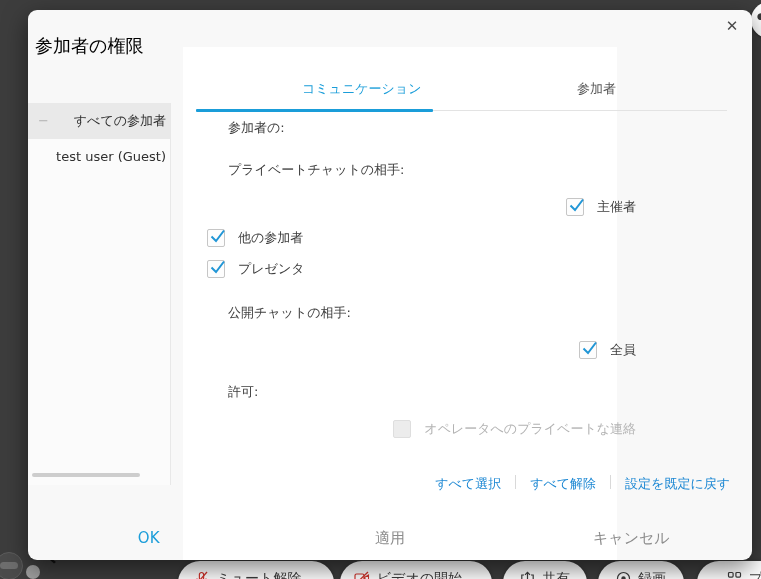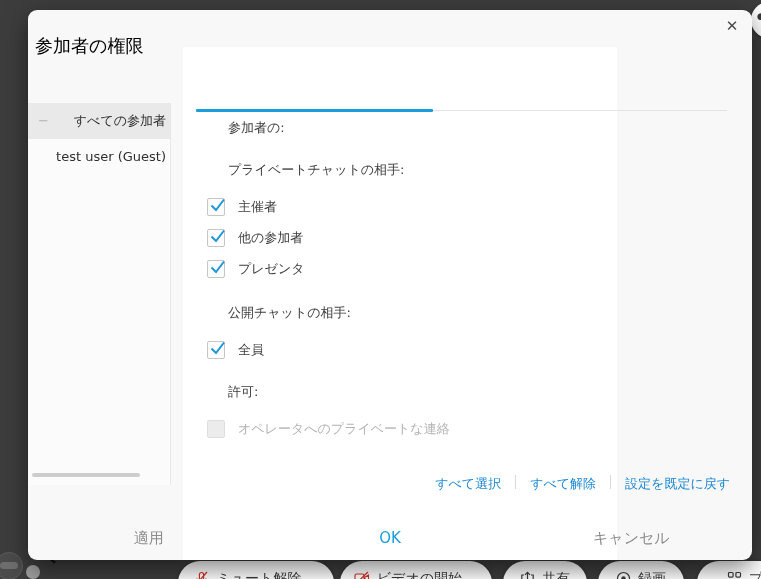--- a/index.html
+++ b/index.html
@@ -53,21 +53,21 @@
   
   .tabs{position:absolute;left:168px;top:70px;width:531px;height:22px;}
   .tab{position:absolute;top:0;font-size:13px;cursor:pointer;white-space:nowrap;}
   .tab.active{color:#1a9dd9;}
   .tab.inactive{color:#565656;}
   .tab-underline-gray{position:absolute;left:168px;top:100px;width:531px;height:1px;background:#e3e3e3;}
   .tab-underline-blue{position:absolute;left:168px;top:99px;width:237px;height:3px;background:#1a9dd9;border-radius:1px;}
   
   .content{position:absolute;left:168px;top:109px;width:440px;}
   .sec-label{font-size:13px;color:#3d3d3d;height:18px;margin-left:32px;}
-  .gap24{margin-top:24px;} .gap19{margin-top:19px;} .gap13{margin-top:13px;} .gap26{margin-top:26px;}
+  .gap24{margin-top:24px;} .gap19{margin-top:19px;justify-content:flex-end;} .gap13{margin-top:13px;} .gap26{margin-top:26px;}
   .chk-row{display:flex;align-items:center;margin-left:11px;height:18px;cursor:pointer;}
   .chk-box{width:16px;height:16px;border:1px solid #c6c6c6;background:#fdfdfd;border-radius:2px;
     position:relative;flex:0 0 auto;}
   .chk-box svg{position:absolute;left:0px;top:-3px;overflow:visible;}
   .chk-box.disabled{background:#ececec;border-color:#dedede;}
   .chk-label{font-size:13px;color:#3d3d3d;margin-left:13px;white-space:nowrap;}
   .chk-label.disabled{color:#b3b3b3;}
   
   .links-row{position:absolute;right:22px;top:465px;display:flex;font-size:13px;}
   .link{color:#1b87d3;cursor:pointer;white-space:nowrap;}
@@ -161,20 +161,24 @@
     <div class="side-item selected">
       <span class="expander">−</span>
       <span>すべての参加者</span>
     </div>
     <div class="side-item">
       <span>test user (Guest)</span>
     </div>
     <div class="side-scrollthumb"></div>
   </div>
 
+  <div class="tabs">
+    <div class="tab active" style="left:106px;">コミュニケーション</div>
+    <div class="tab inactive" style="left:381px;">参加者</div>
+  </div>
   <div class="tab-underline-gray"></div>
   <div class="tab-underline-blue"></div>
 
   <div class="content">
     <div class="sec-label">参加者の:</div>
 
     <div class="sec-label gap24">プライベートチャットの相手:</div>
 
     <div class="chk-row gap19">
       <span class="chk-box">
@@ -222,18 +226,18 @@
 
   <div class="links-row">
     <span class="link">すべて選択</span>
     <span class="link-sep"></span>
     <span class="link">すべて解除</span>
     <span class="link-sep"></span>
     <span class="link">設定を既定に戻す</span>
   </div>
 
   <div class="footer">
+    <div class="fbtn primary">OK</div>
     <div class="fbtn dim">適用</div>
-    <div class="fbtn primary">OK</div>
     <div class="fbtn dim">キャンセル</div>
   </div>
 
 </div>
 
 </body></html>

